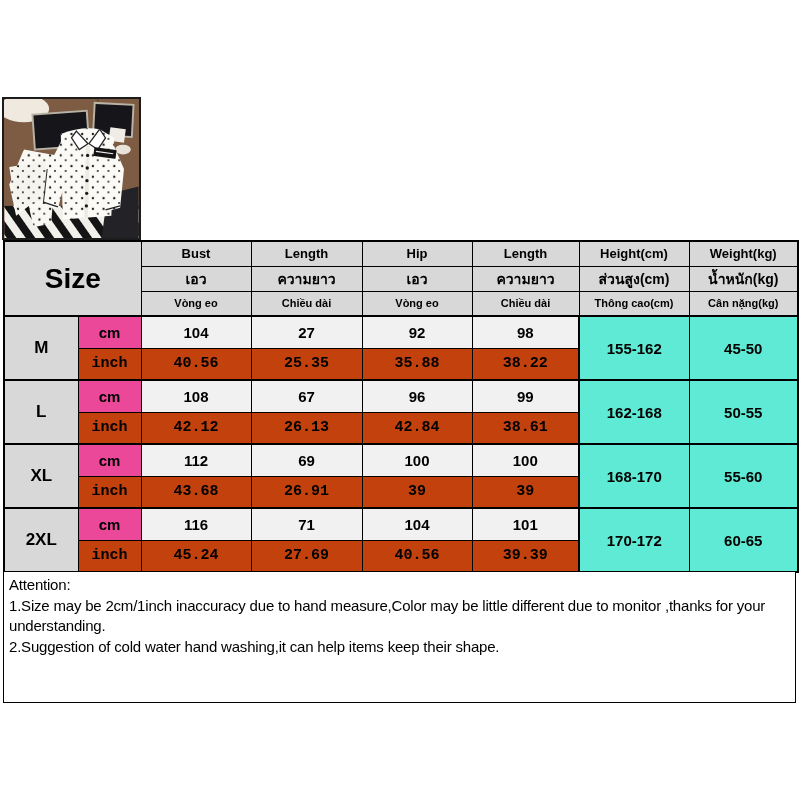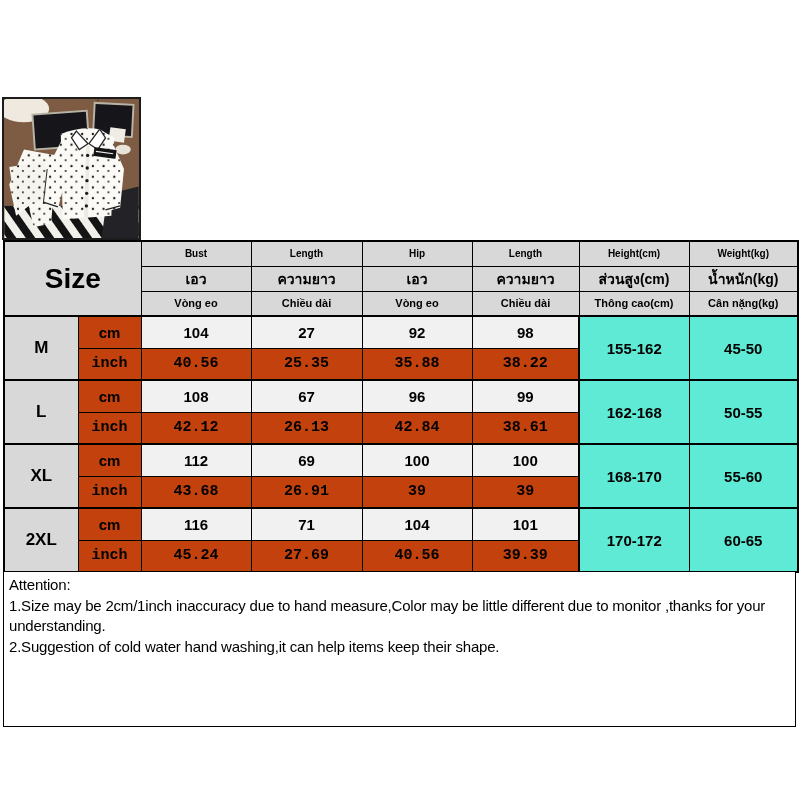--- a/index.html
+++ b/index.html
@@ -34,38 +34,38 @@
   table.size-table {
     position:absolute; left:3px; top:240px; width:794px;
     border-collapse:collapse; table-layout:fixed;
     border:2px solid #000;
   }
   .size-table th, .size-table td {
     border:1px solid #000; text-align:center; vertical-align:middle;
     font-weight:bold; padding:0; overflow:hidden; white-space:nowrap;
   }
   .size-table thead tr { height:25px; }
-  .size-table thead th { background:#d8d8d8; font-size:10px; }
+  .size-table thead th { background:#d8d8d8; font-size:13px; }
   .size-table thead tr.lang-th th { font-size:14px; }
   .size-table thead tr.lang-vi th { font-size:11px; }
   .size-table th.corner { font-size:28px; background:#d8d8d8; }
   .size-table tbody tr { height:32px; }
   .size-table th.size-name { background:#d8d8d8; font-size:17px; }
   .size-table td.unit { font-size:15px; }
   .size-table td.val, .size-table td.range { font-size:15px; }
-  .size-table tr.cm-row td.unit { background:#c2410c; }
+  .size-table tr.cm-row td.unit { background:#ec4899; }
   .size-table tr.cm-row td.val { background:#f1f1f1; }
   .size-table td.range { background:#5eead4; }
   .size-table tr.inch-row td { background:#c2410c;font-family:Liberation Mono, monospace; }
   .size-table tr.cm-row th, .size-table tr.cm-row td { border-top:2px solid #000; }
   .size-table td.height-cell { border-left:2px solid #000; }
 
   
   .attention {
-    position:absolute; left:3px; top:571px; width:793px; height:156px;
+    position:absolute; left:3px; top:571px; width:793px; height:132px;
     background:#ffffff; border:1px solid #000;
     padding:3px 5px 0 5px; font-size:15px; line-height:20.5px; letter-spacing:-0.2px;
   }
   .attention p { margin:0; }
 </style>
 </head>
 <body>
 
 <div class="sheet">
 

